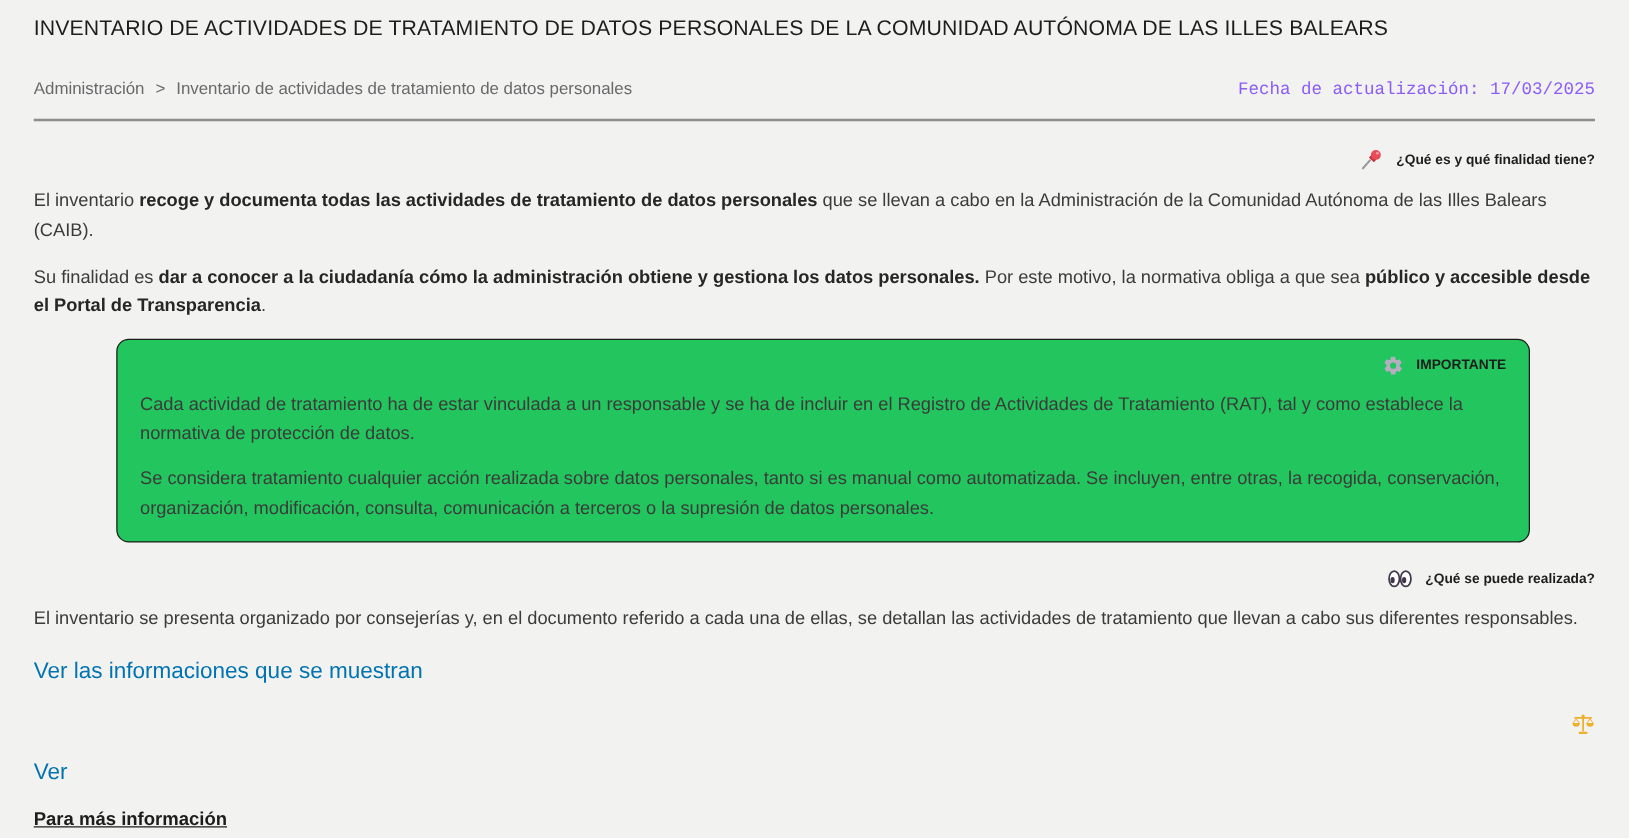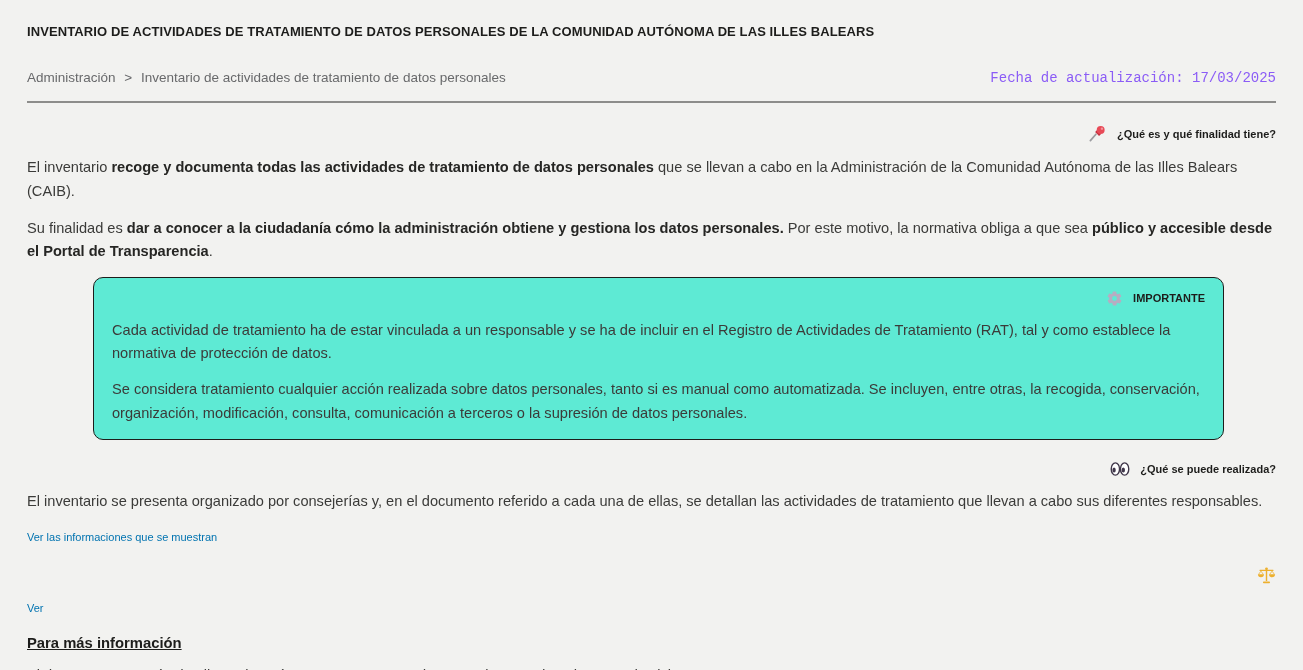--- a/index.html
+++ b/index.html
@@ -7,23 +7,23 @@
   body {
     width:1303px; height:670px;
     background:#f2f2f0;
     font-family:"Liberation Sans", sans-serif;
     color:#3b3b39;
     overflow:hidden;
   }
   .content { padding:0 27px; }
 
   .page-title {
-    margin:24px 0 0;
-    font-size:13px;
-    font-weight:bold;
+    margin:12px 0 0;
+    font-size:17px;
+    font-weight:normal;
     color:#1d1d1b;
     letter-spacing:0.1px;
     line-height:1.25;
   }
 
   .meta-row {
     display:flex;
     justify-content:space-between;
     align-items:baseline;
     margin-top:30px;
@@ -65,29 +65,29 @@
     line-height:1.62;
     color:#3b3b39;
   }
   p.body-text b { color:#262624; }
 
   .imp-box {
     margin:13px 52px 0 66px;
     border:1.6px solid #1d1d1b;
     border-radius:10px;
     padding:10px 18px 14px;
-    background:#5eead4;
+    background:#22c55e;
   }
   .imp-box .sec-head { margin-top:2px; }
   .imp-box p.body-text { margin-top:12px; }
 
   .link {
     display:inline-block;
     margin:16px 0 0;
-    font-size:11px;
+    font-size:18px;
     color:#0073b0;
     text-decoration:none;
     cursor:pointer;
     line-height:1.4;
     text-align:right;
   }
 
   .plain-head {
     margin-top:18px;
     font-size:14.8px;

